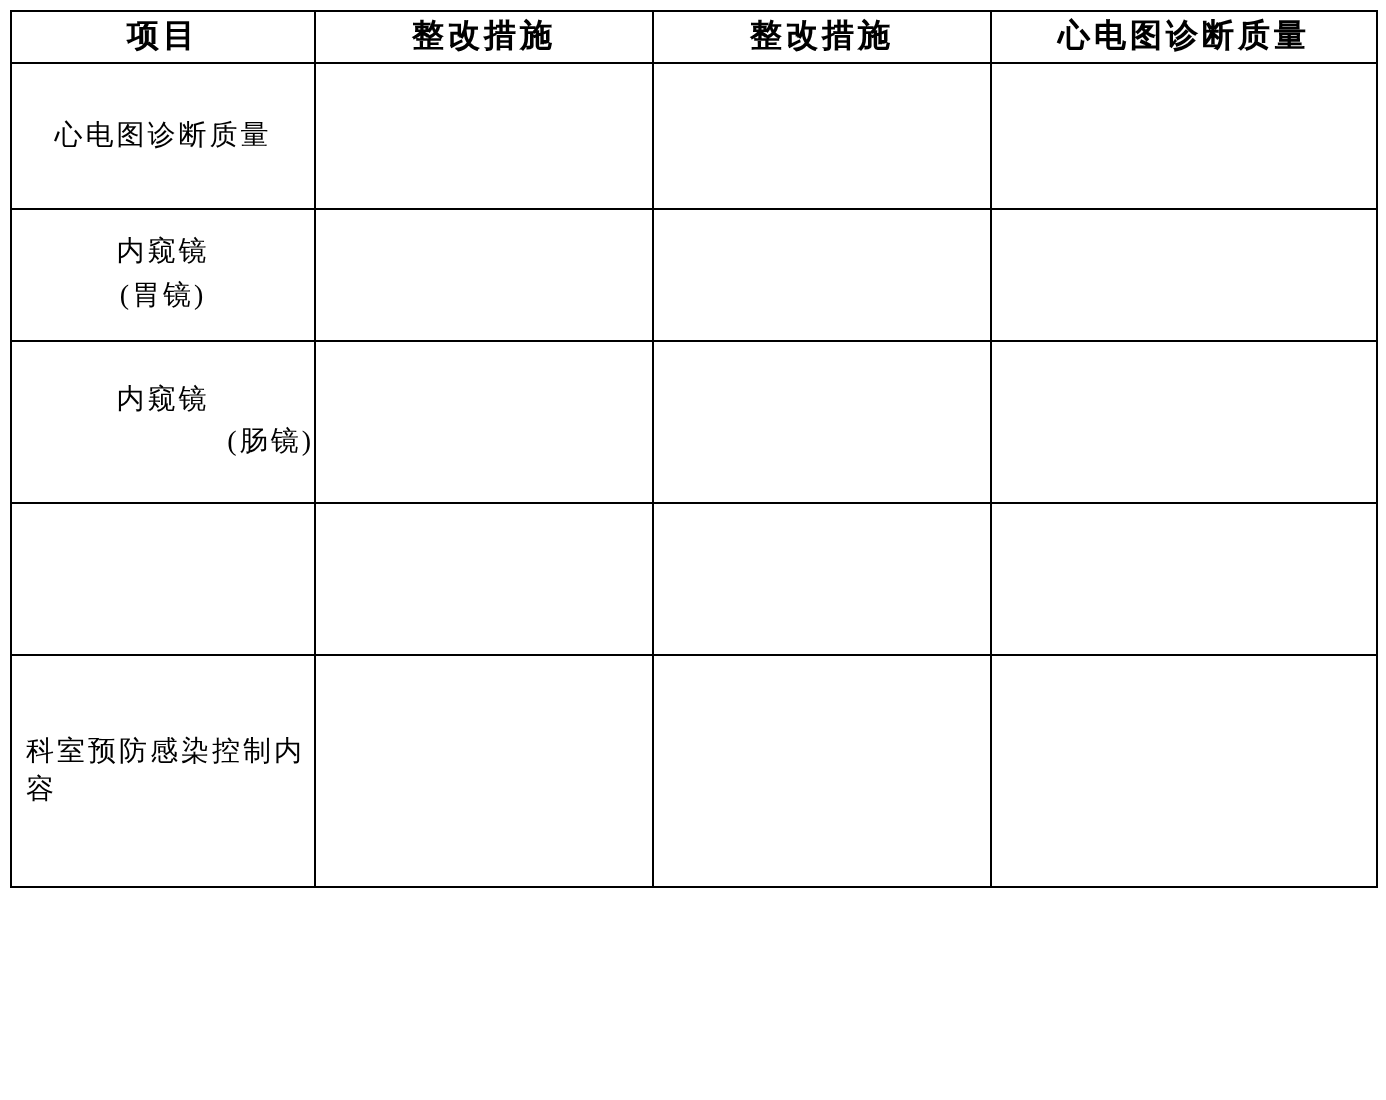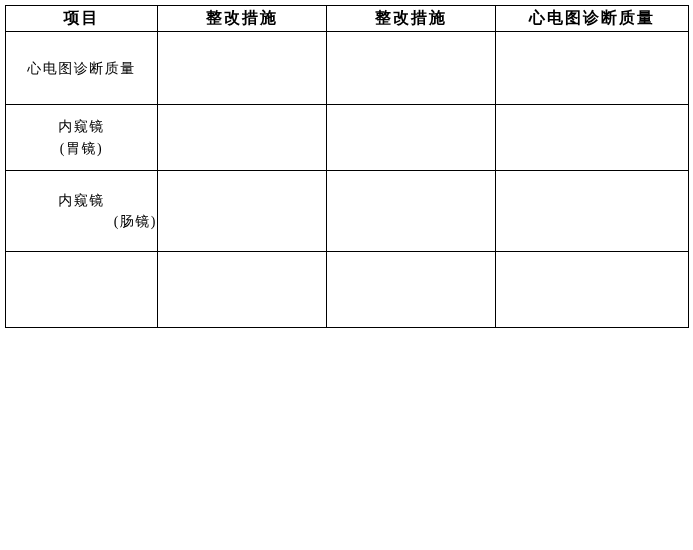--- a/index.html
+++ b/index.html
@@ -112,15 +112,24 @@
         <td class="fill-cell"></td>
         <td class="fill-cell"></td>
         <td class="fill-cell"></td>
       </tr>
       <tr class="row-4">
         <td class="item-cell item-center"></td>
         <td class="fill-cell"></td>
         <td class="fill-cell"></td>
         <td class="fill-cell"></td>
       </tr>
+      <tr class="row-6">
+        <td class="item-cell item-left">
+          <span class="cell-line">科室预防感染控制内</span>
+          <span class="cell-line">容</span>
+        </td>
+        <td class="fill-cell"></td>
+        <td class="fill-cell"></td>
+        <td class="fill-cell"></td>
+      </tr>
     </tbody>
   </table>
 </div>
 
 </body></html>

